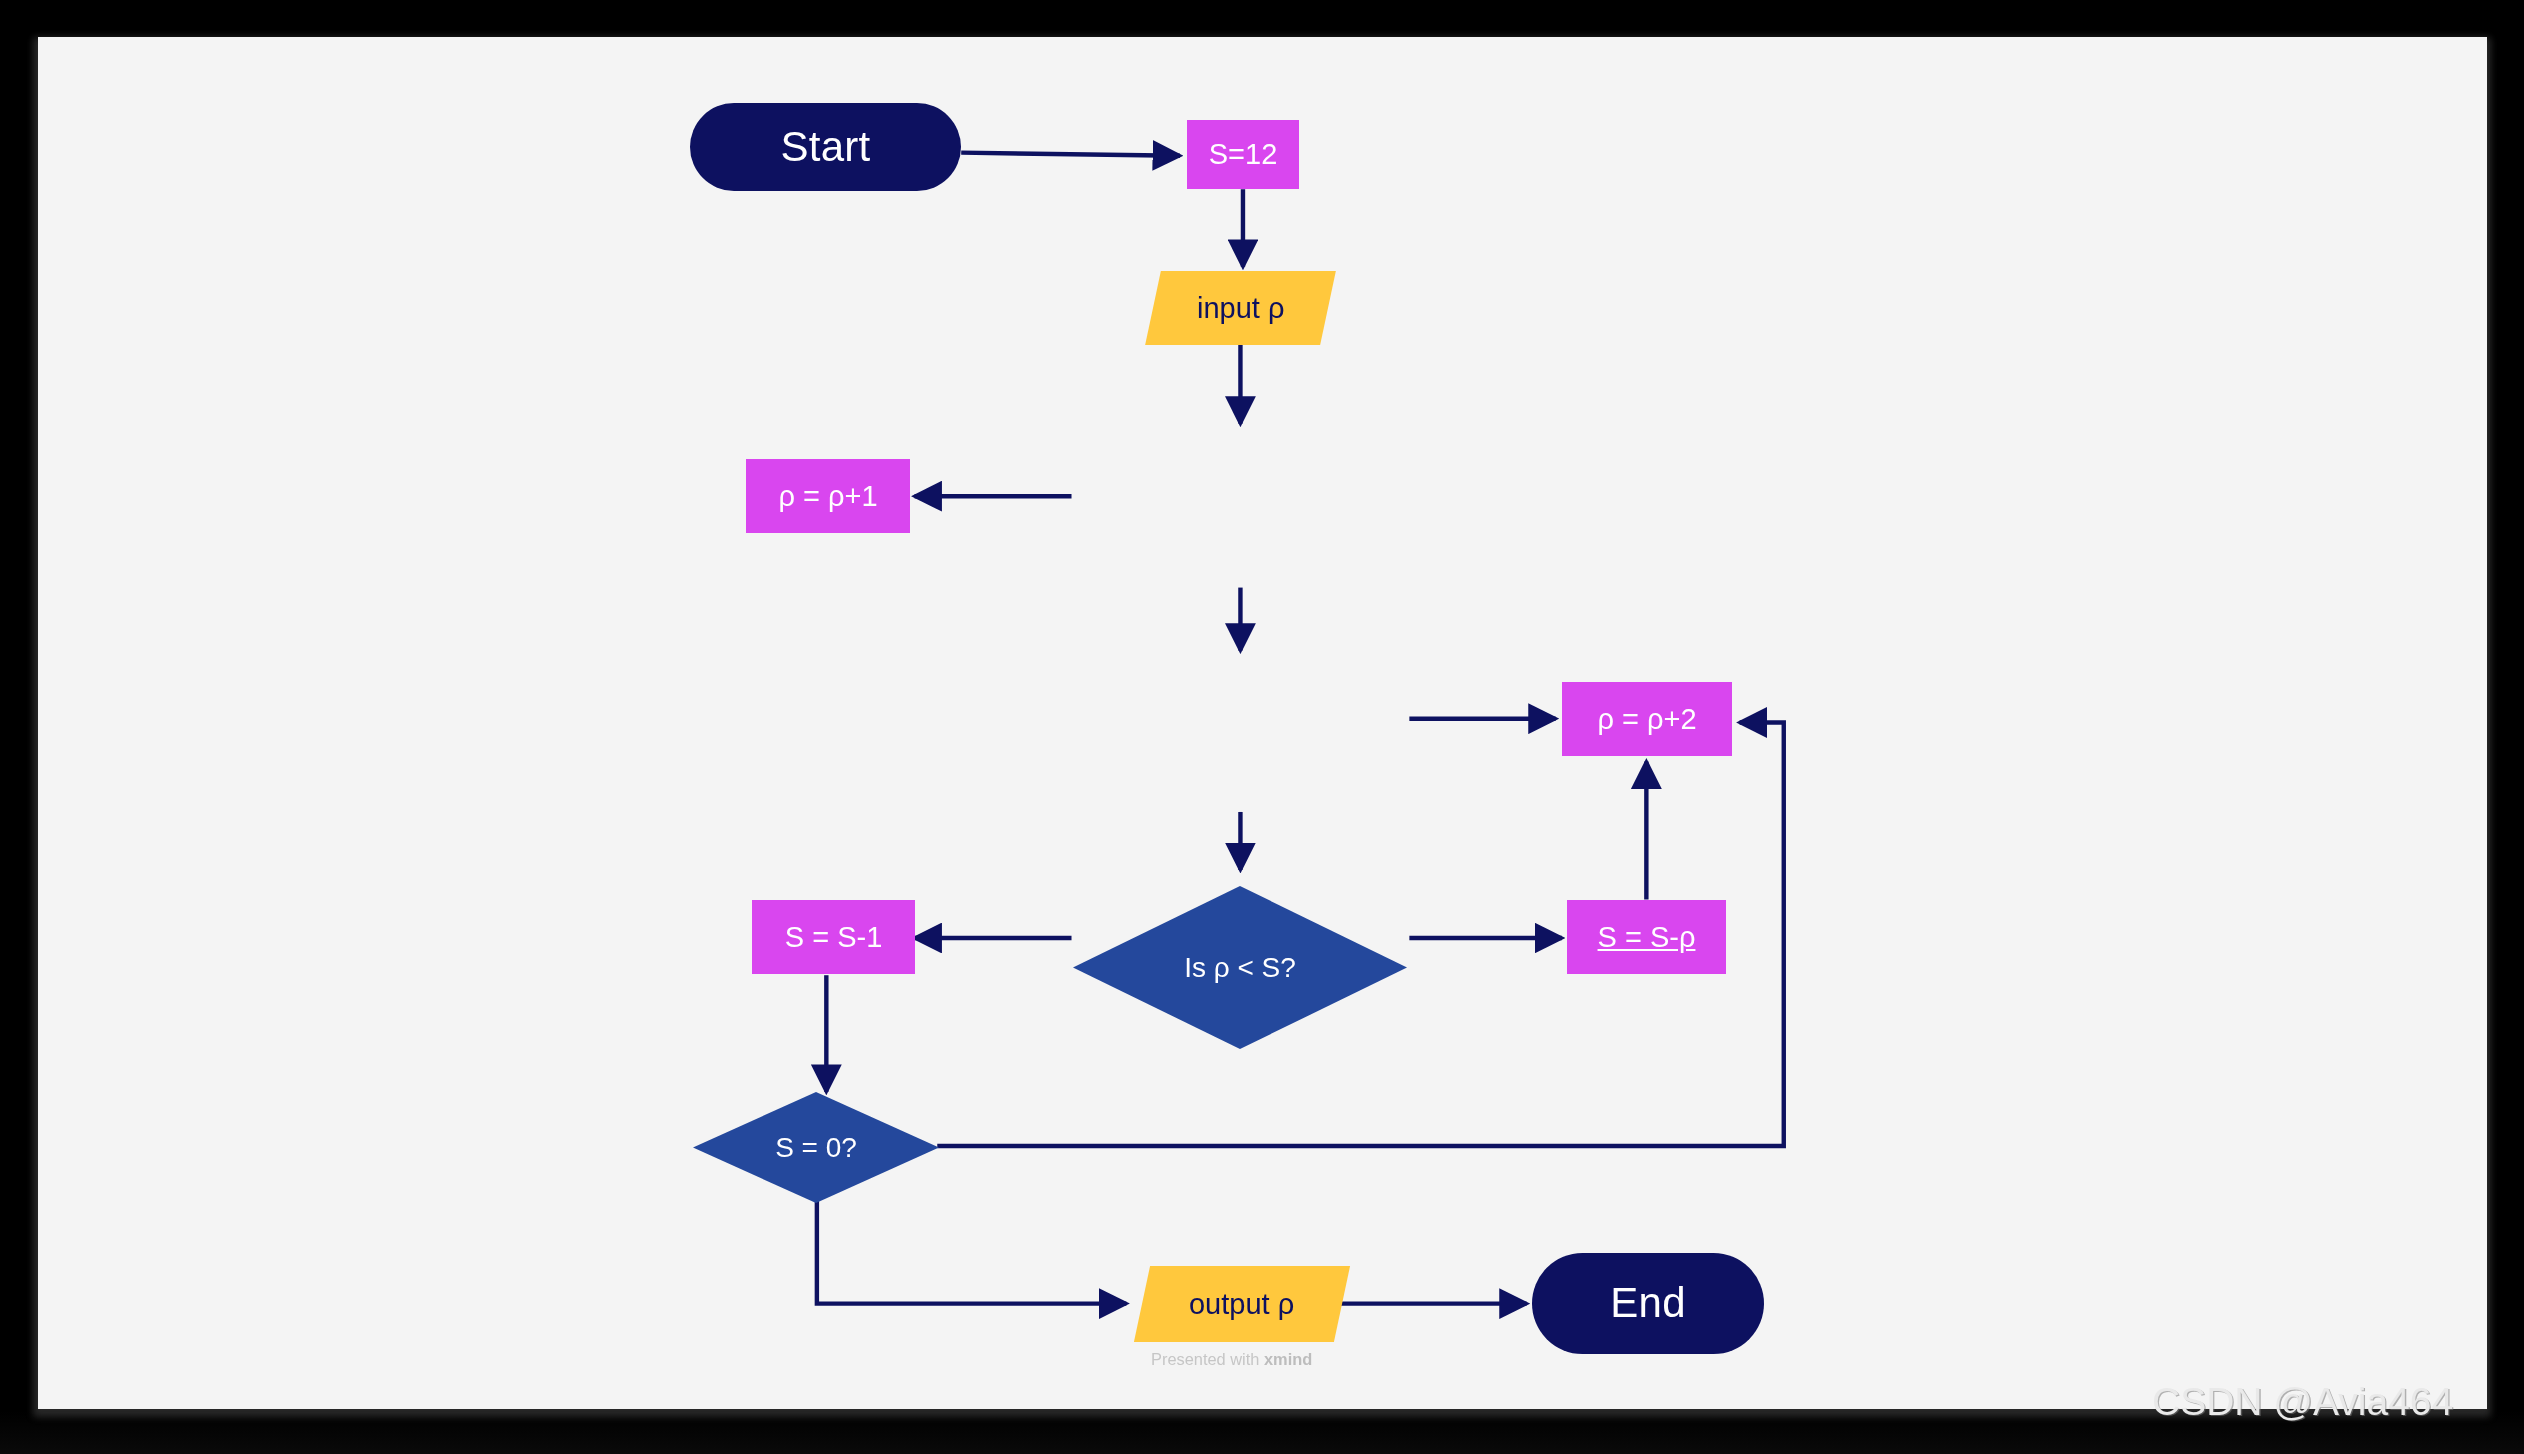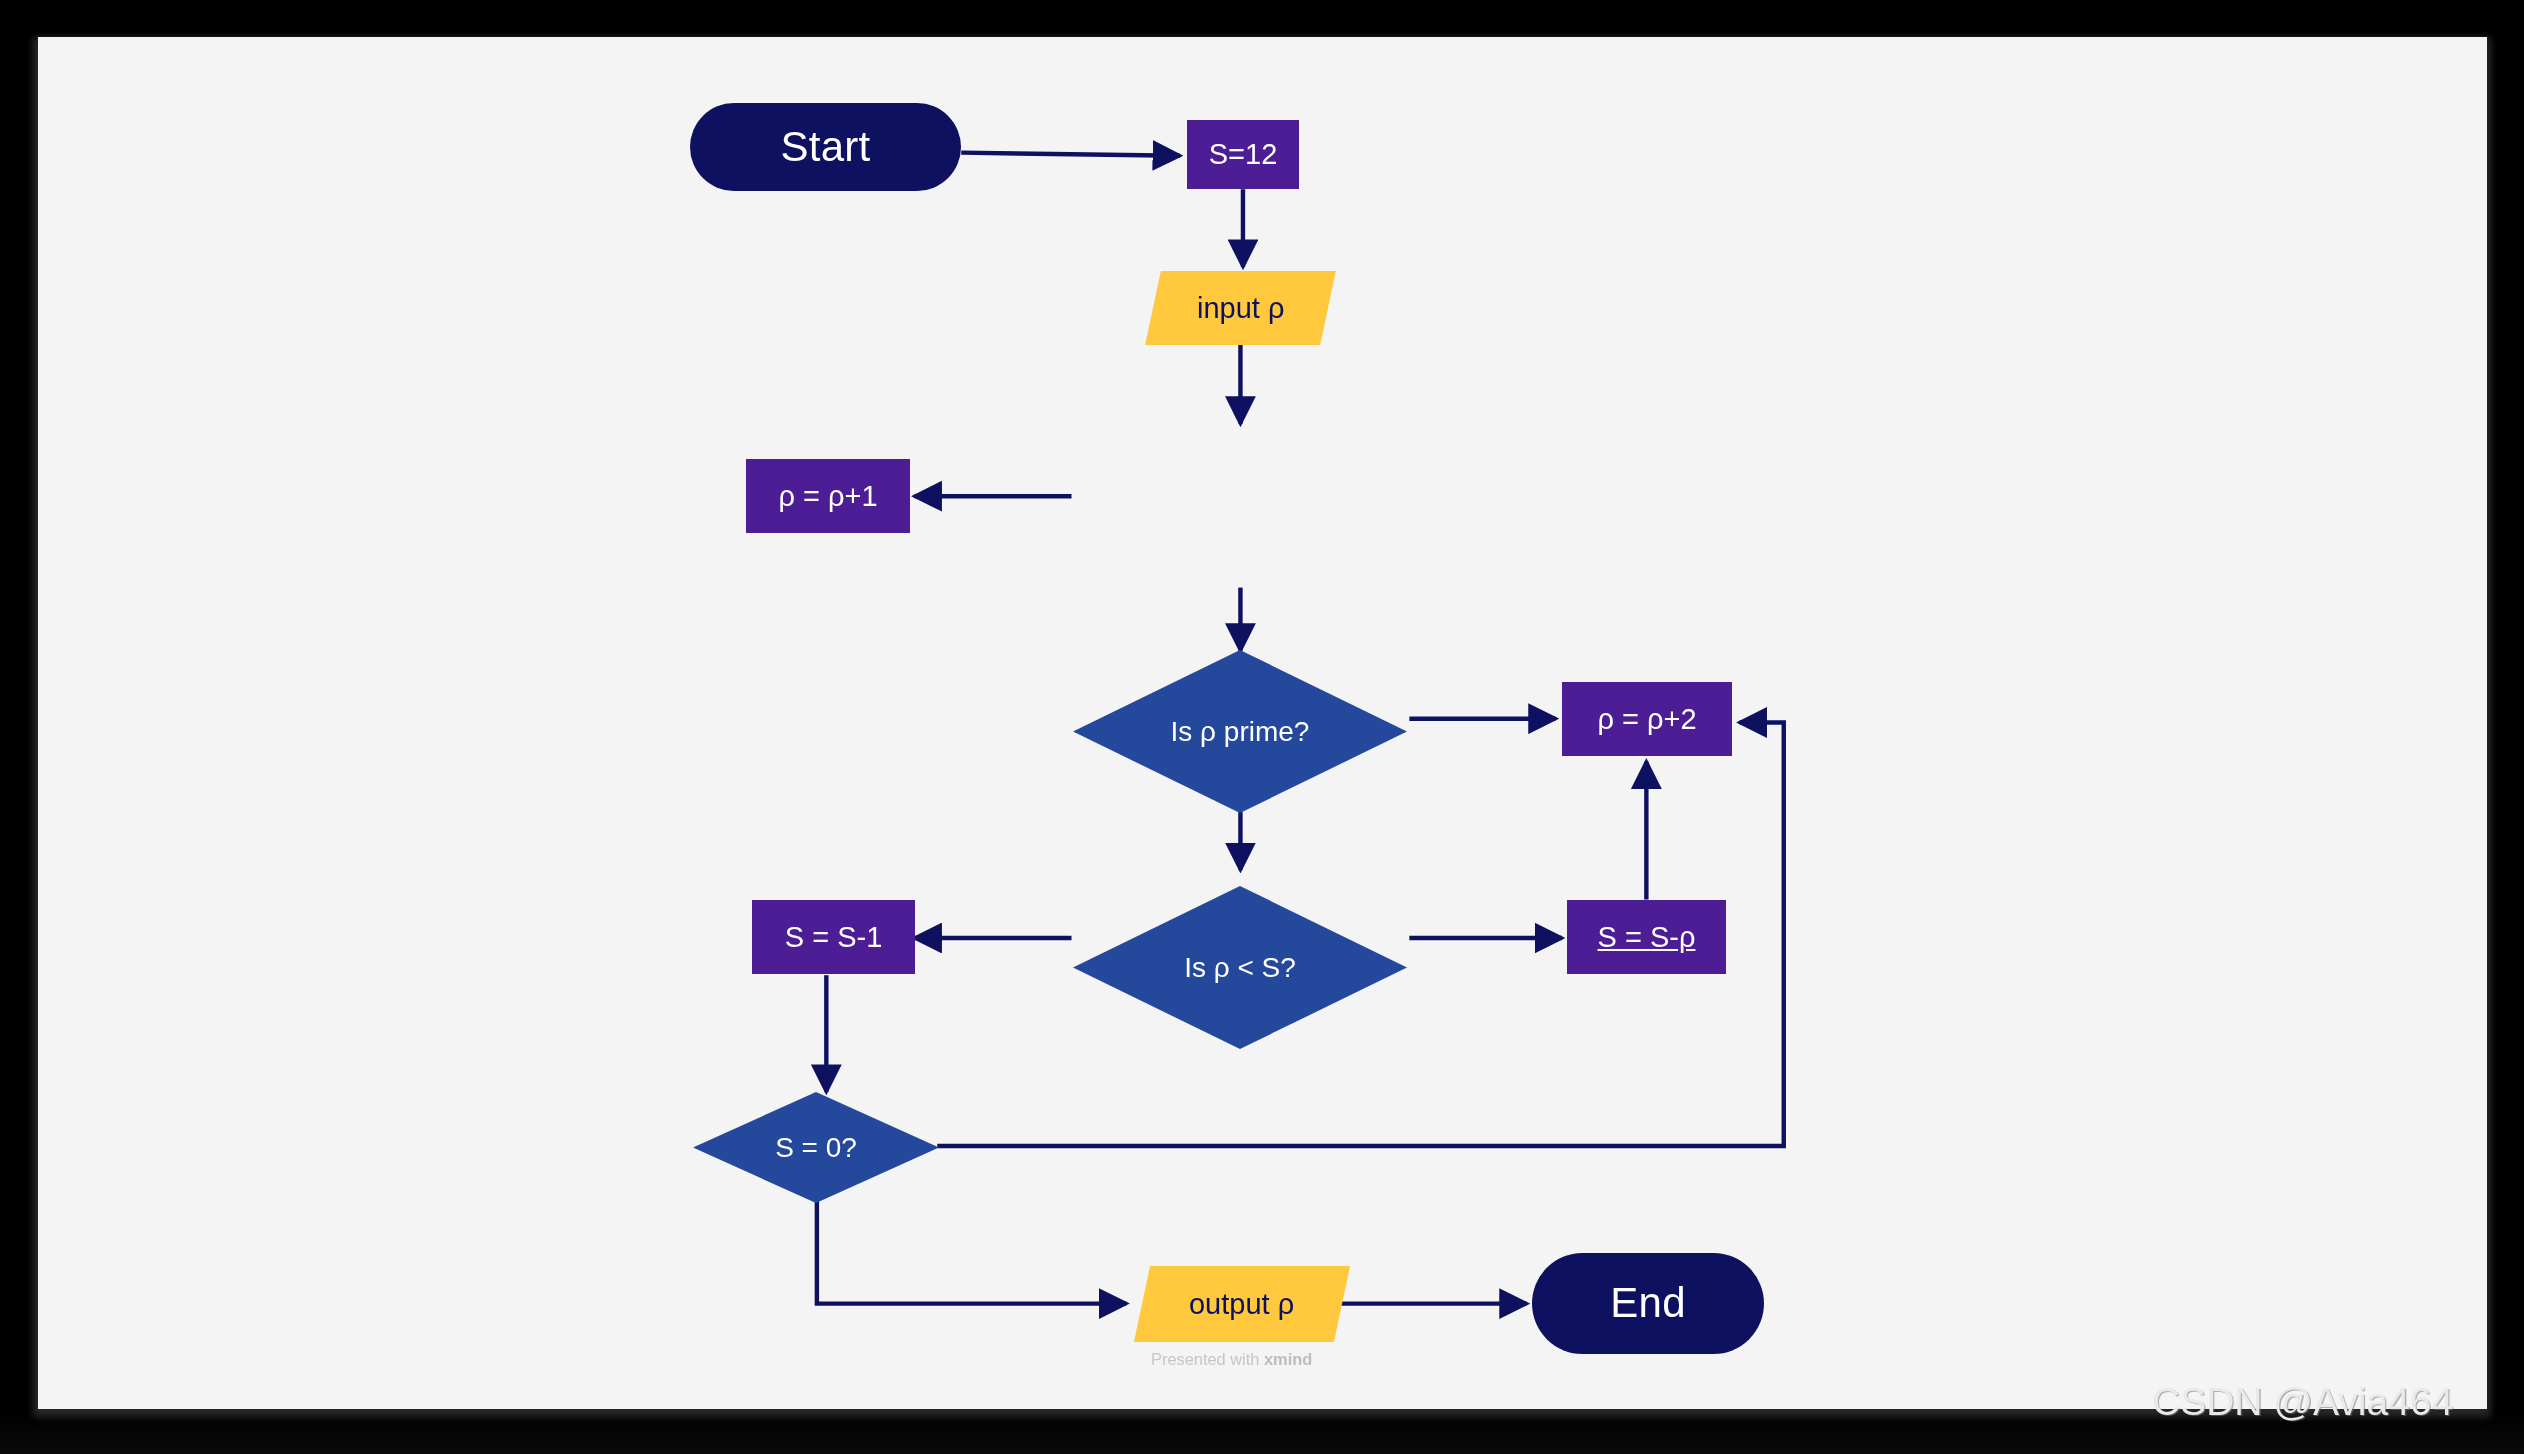--- a/index.html
+++ b/index.html
@@ -14,21 +14,21 @@
   #panel-shadow{position:absolute;left:33px;top:37px;width:2458px;height:1380px;
          background:#2c2c2c;border-radius:3.8px;filter:blur(3.8px);opacity:.9;}
   #panel{position:absolute;left:38px;top:37px;width:2449px;height:1372px;
          background:#f4f4f4;}
   #stage{position:absolute;left:0;top:0;width:2525px;height:1455px;}
 
   .node{position:absolute;display:flex;align-items:center;justify-content:center;
         box-sizing:border-box;text-align:center;line-height:1.05;}
   .terminal{background:#0d1160;color:#ffffff;border-radius:630px;
             font-size:42px;font-weight:400;letter-spacing:0.3px;}
-  .process{background:#4c1d95;color:#ffffff;font-size:29px;font-weight:400;}
+  .process{background:#d946ef;color:#ffffff;font-size:29px;font-weight:400;}
   .io{background:#ffc83d;color:#0d1160;font-size:29px;font-weight:400;
       transform:skewX(-12deg);}
   .io > span{display:block;transform:skewX(12deg);}
   .decision{color:#ffffff;font-size:28px;font-weight:400;background:transparent;}
   .decision .dia{position:absolute;left:0;top:0;width:100%;height:100%;
                  background:#24489c;
                  clip-path:polygon(50% 0%,100% 50%,50% 100%,0% 50%);}
   .decision > span{position:relative;z-index:2;}
 
   svg.edges{position:absolute;left:0;top:0;width:2525px;height:1455px;
@@ -99,24 +99,20 @@
 
     <div class="node io" style="left:1153px;top:271px;width:175px;height:74px;">
       <span>input ρ</span>
     </div>
 
 
     <div class="node process" style="left:746px;top:459px;width:164px;height:74px;">
       <span>ρ = ρ+1</span>
     </div>
 
-    <div class="node decision" style="left:1073px;top:650px;width:334px;height:163px;">
-      <div class="dia"></div>
-      <span>Is ρ prime?</span>
-    </div>
 
     <div class="node process" style="left:1562px;top:682px;width:170px;height:74px;">
       <span>ρ = ρ+2</span>
     </div>
 
     <div class="node decision" style="left:1073px;top:886px;width:334px;height:163px;">
       <div class="dia"></div>
       <span>Is ρ &lt; S?</span>
     </div>
 

